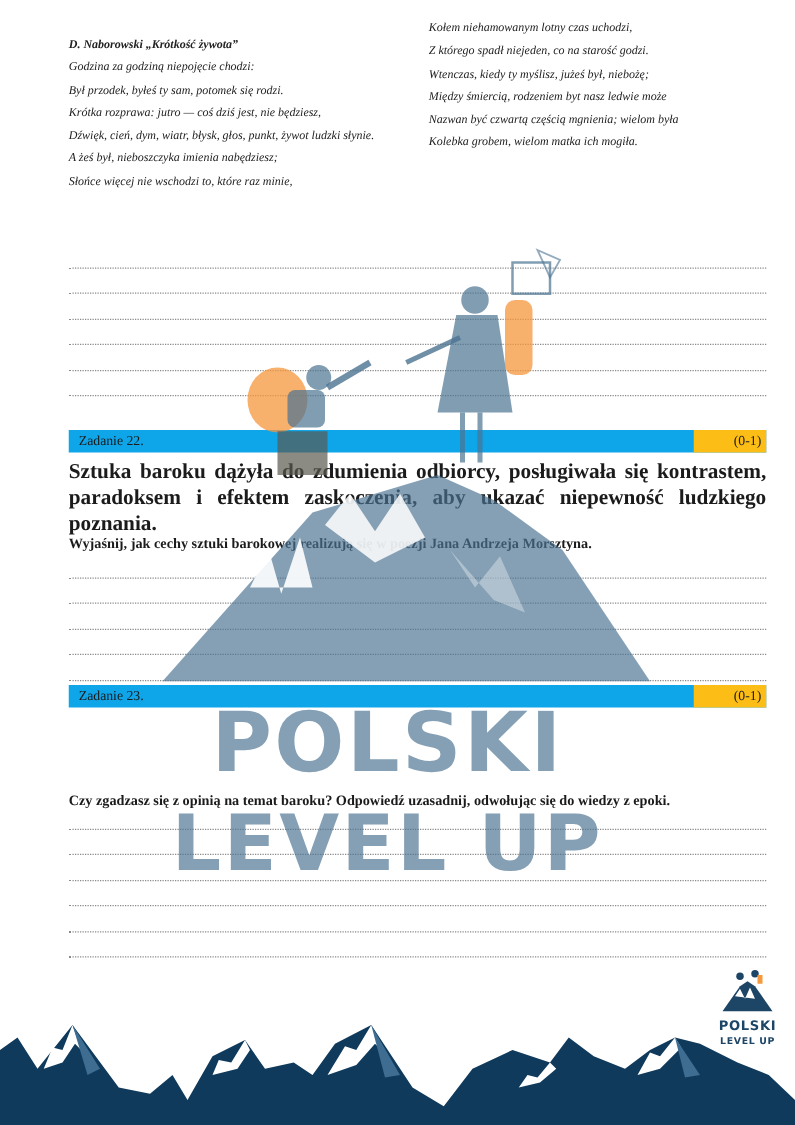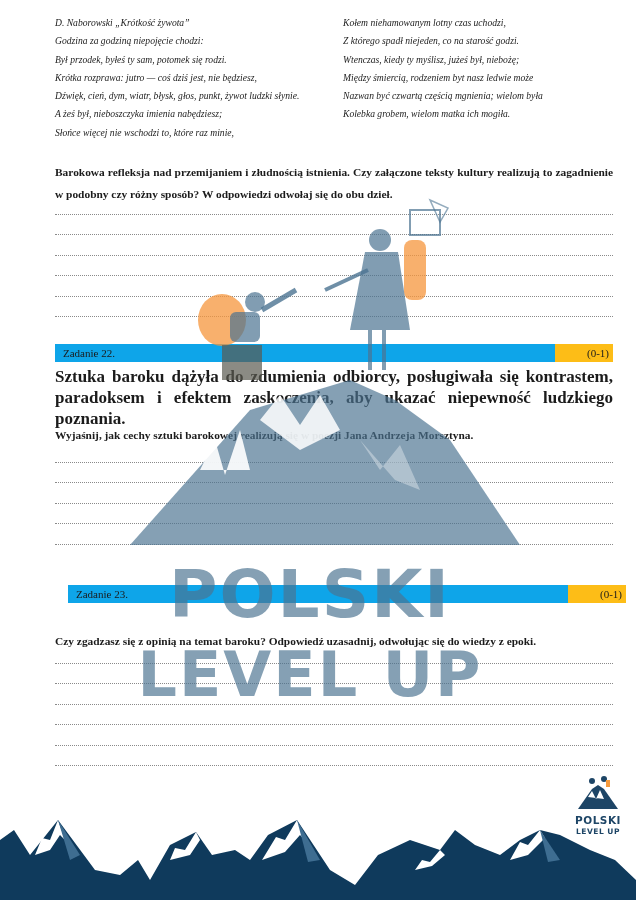--- a/index.html
+++ b/index.html
@@ -2,21 +2,21 @@
 <html><head>
 <meta charset="utf-8">
 <style>
   html, body { margin: 0; padding: 0; }
   body { width: 636px; height: 900px; position: relative; overflow: hidden; background: #ffffff;
          font-family: "Liberation Serif", "DejaVu Serif", serif; color: #1b1b1b; }
   .page { position: absolute; inset: 0; }
   .poem { position: absolute; top: 14px; font-style: italic; font-size: 9.6px; line-height: 18.3px; color: #222; }
   .poem.left { left: 55px; width: 280px; }
   .poem.right { left: 343px; width: 270px; }
-  .poem .title { font-weight: normal; }
+  .poem .title { font-weight: bold; margin-top: 13px; }
   .poem div { white-space: nowrap; }
   .q { position: absolute; left: 55px; width: 558px; font-weight: bold; font-size: 11.4px; line-height: 22px; text-align: justify; }
   .quote { position: absolute; left: 55px; width: 558px; font-weight: bold; font-size: 17px; line-height: 21px; text-align: justify; }
   .lines { position: absolute; left: 55px; width: 558px; }
   .line { height: 20.5px; border-bottom: 1px dotted #8a8a8a; box-sizing: border-box; }
   .task-bar { position: absolute; left: 55px; width: 558px; height: 18px; background: #0ea5e9; display: flex; align-items: center; }
   .task-bar .label { padding-left: 8px; font-size: 11px; flex: 1; }
   .task-bar .points { width: 58px; height: 100%; background: #fdbd17; text-align: right; padding-right: 4px; box-sizing: border-box; font-size: 11px; line-height: 18px; }
   .watermark { position: absolute; left: 0; top: 0; width: 636px; height: 900px; pointer-events: none; }
   .wm-text { position: absolute; font-family: "DejaVu Sans", "Liberation Sans", sans-serif; font-weight: bold; color: rgba(75,115,145,0.68); letter-spacing: 2px; text-align: center; width: 636px; left: -8px; }
@@ -44,21 +44,20 @@
 
   <div class="poem right">
     <div>Kołem niehamowanym lotny czas uchodzi,</div>
     <div>Z którego spadł niejeden, co na starość godzi.</div>
     <div>Wtenczas, kiedy ty myślisz, jużeś był, niebożę;</div>
     <div>Między śmiercią, rodzeniem byt nasz ledwie może</div>
     <div>Nazwan być czwartą częścią mgnienia; wielom była</div>
     <div>Kolebka grobem, wielom matka ich mogiła.</div>
   </div>
 
-  <div class="q" style="top:161px;">Barokowa refleksja nad przemijaniem i złudnością istnienia. Czy załączone teksty kultury realizują to zagadnienie w podobny czy różny sposób? W odpowiedzi odwołaj się do obu dzieł.</div>
 
   <div class="lines" style="top:194px;">
     <div class="line"></div>
     <div class="line"></div>
     <div class="line"></div>
     <div class="line"></div>
     <div class="line"></div>
     <div class="line"></div>
   </div>
 
@@ -69,21 +68,21 @@
   <div class="quote" style="top:366px;">Sztuka baroku dążyła do zdumienia odbiorcy, posługiwała się kontrastem, paradoksem i efektem zaskoczenia, aby ukazać niepewność ludzkiego poznania.</div>
   <div class="q" style="top:424px;">Wyjaśnij, jak cechy sztuki barokowej realizują się w poezji Jana Andrzeja Morsztyna.</div>
   <div class="lines" style="top:442px;">
     <div class="line"></div>
     <div class="line"></div>
     <div class="line"></div>
     <div class="line"></div>
     <div class="line"></div>
   </div>
 
-  <div class="task-bar" style="top:585px;margin-left:13px;">
+  <div class="task-bar" style="top:548px;">
     <span class="label">Zadanie 23.</span>
     <span class="points">(0-1)</span>
   </div>
   <div class="q" style="top:630px;">Czy zgadzasz się z opinią na temat baroku? Odpowiedź uzasadnij, odwołując się do wiedzy z epoki.</div>
   <div class="lines" style="top:643px;">
     <div class="line"></div>
     <div class="line"></div>
     <div class="line"></div>
     <div class="line"></div>
     <div class="line"></div>

